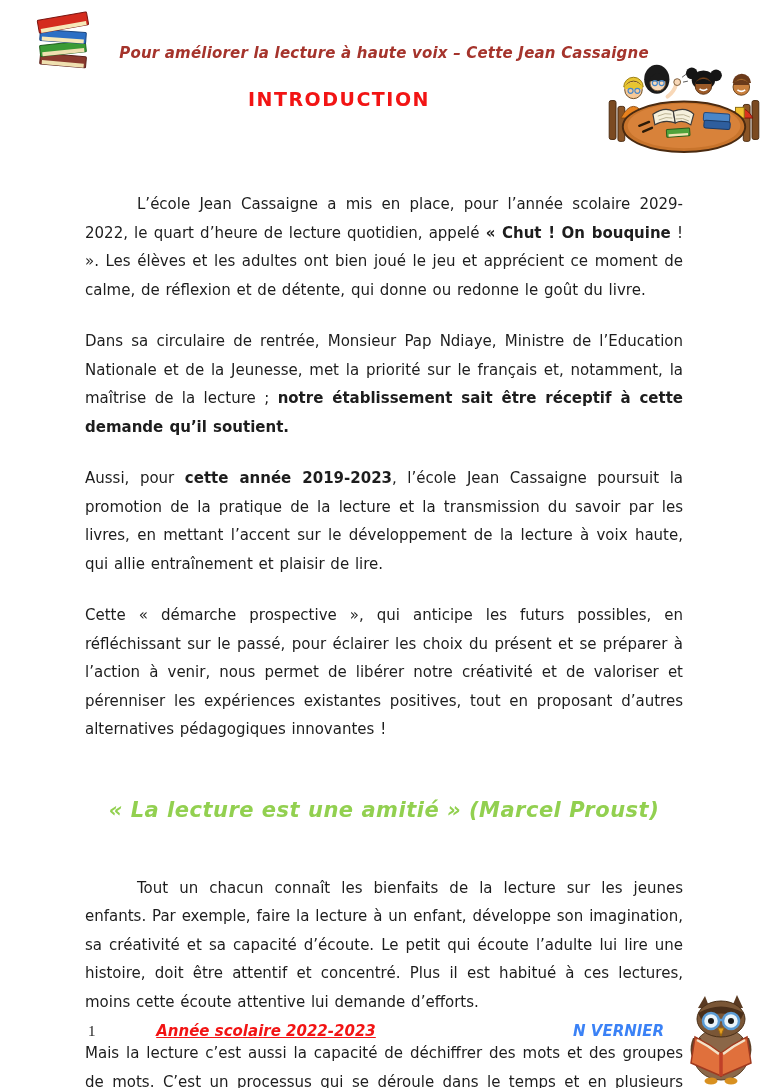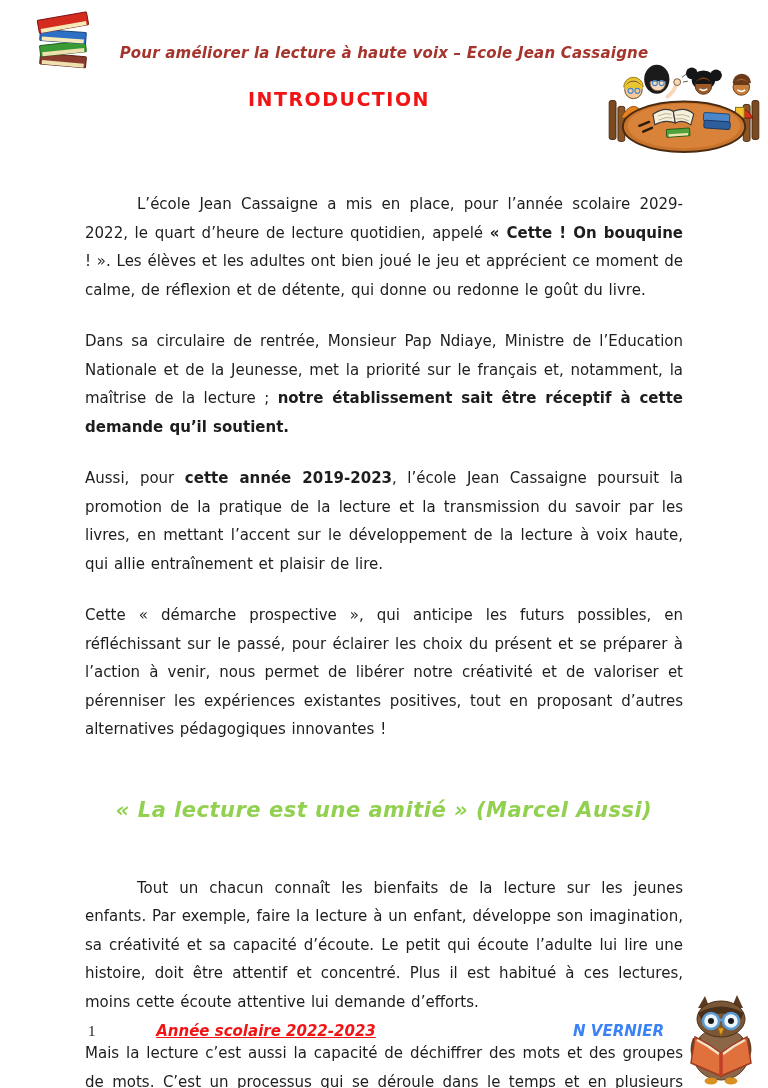--- a/index.html
+++ b/index.html
@@ -81,21 +81,21 @@
     <g transform="rotate(4 32 29)">
       <rect x="8" y="23" width="46" height="11" rx="1" fill="#2C6FC4" stroke="#1a4680" stroke-width="1"></rect>
       <rect x="10" y="30" width="42" height="4" fill="#F6E8B8"></rect>
     </g>
     <g transform="rotate(-10 31 15)">
       <rect x="6" y="8" width="50" height="13" rx="1" fill="#D42B1E" stroke="#7a1510" stroke-width="1"></rect>
       <rect x="8" y="17" width="46" height="4" fill="#F6E8B8"></rect>
     </g>
   </svg>
 
-  <div class="hdr-title">Pour améliorer la lecture à haute voix – Ecole Jean Cassaigne</div>
+  <div class="hdr-title">Pour améliorer la lecture à haute voix – Cette Jean Cassaigne</div>
   <div class="intro-heading">INTRODUCTION</div>
 
   <svg class="kids-art" width="156" height="102" viewBox="0 0 160 105">
 
     <rect x="3" y="50" width="7" height="40" rx="2" fill="#7B4A21" stroke="#4a2a10"></rect>
     <rect x="12" y="56" width="7" height="36" rx="2" fill="#8B5526" stroke="#4a2a10"></rect>
     <rect x="141" y="54" width="7" height="38" rx="2" fill="#8B5526" stroke="#4a2a10"></rect>
     <rect x="150" y="50" width="7" height="40" rx="2" fill="#7B4A21" stroke="#4a2a10"></rect>
 
     <path d="M18,36 a10,10 0 0 1 20,0 z" fill="#E8C530" stroke="#9a7d10"></path>
@@ -144,25 +144,25 @@
       <rect x="62" y="79" width="24" height="8" rx="1" fill="#4FA33A" stroke="#2a5c1c"></rect>
       <rect x="64" y="84" width="20" height="2.5" fill="#F0E4B4"></rect>
     </g>
     <g transform="rotate(4 113 68)">
       <rect x="100" y="63" width="27" height="9" rx="2" fill="#4A86C8" stroke="#23497c"></rect>
       <rect x="101" y="71" width="27" height="8" rx="2" fill="#2E5E9E" stroke="#1a3a66"></rect>
     </g>
   </svg>
 
   <div class="content">
-    <p class="para indent"><span>L’école Jean Cassaigne a mis en place, pour l’année scolaire 2029-2022, le quart d’heure de lecture quotidien, appelé </span><span class="b">« Cette ! On bouquine</span><span> ! ». Les élèves et les adultes ont bien joué le jeu et apprécient ce moment de calme, de réflexion et de détente, qui donne ou redonne le goût du livre.</span></p>
+    <p class="para indent"><span>L’école Jean Cassaigne a mis en place, pour l’année scolaire 2029-2022, le quart d’heure de lecture quotidien, appelé </span><span class="b">« Chut ! On bouquine</span><span> ! ». Les élèves et les adultes ont bien joué le jeu et apprécient ce moment de calme, de réflexion et de détente, qui donne ou redonne le goût du livre.</span></p>
     <p class="para"><span>Dans sa circulaire de rentrée, Monsieur Pap Ndiaye, Ministre de l’Education Nationale et de la Jeunesse, met la priorité sur le français et, notamment, la maîtrise de la lecture ; </span><span class="b">notre établissement sait être réceptif à cette demande qu’il soutient.</span></p>
     <p class="para"><span>Aussi, pour </span><span class="b">cette année 2019-2023</span><span>, l’école Jean Cassaigne poursuit la promotion de la pratique de la lecture et la transmission du savoir par les livres, en mettant l’accent sur le développement de la lecture à voix haute, qui allie entraînement et plaisir de lire.</span></p>
     <p class="para"><span>Cette « démarche prospective », qui anticipe les futurs possibles, en réfléchissant sur le passé, pour éclairer les choix du présent et se préparer à l’action à venir, nous permet de libérer notre créativité et de valoriser et pérenniser les expériences existantes positives, tout en proposant d’autres alternatives pédagogiques innovantes !</span></p>
-    <h2 class="quote-heading">« La lecture est une amitié » (Marcel Aussi)</h2>
+    <h2 class="quote-heading">« La lecture est une amitié » (Marcel Proust)</h2>
     <p class="para indent"><span>Tout un chacun connaît les bienfaits de la lecture sur les jeunes enfants. Par exemple, faire la lecture à un enfant, développe son imagination, sa créativité et sa capacité d’écoute. Le petit qui écoute l’adulte lui lire une histoire, doit être attentif et concentré. Plus il est habitué à ces lectures, moins cette écoute attentive lui demande d’efforts.</span></p>
     <p class="para"><span>Mais la lecture c’est aussi la capacité de déchiffrer des mots et des groupes de mots. C’est un processus qui se déroule dans le temps et en plusieurs étapes.</span></p>
   </div>
 
   <div class="footer">
     <span class="page-number">1</span>
     <div class="footer-year">Année scolaire 2022-2023</div>
     <span class="footer-author">N VERNIER</span>
   </div>
 

